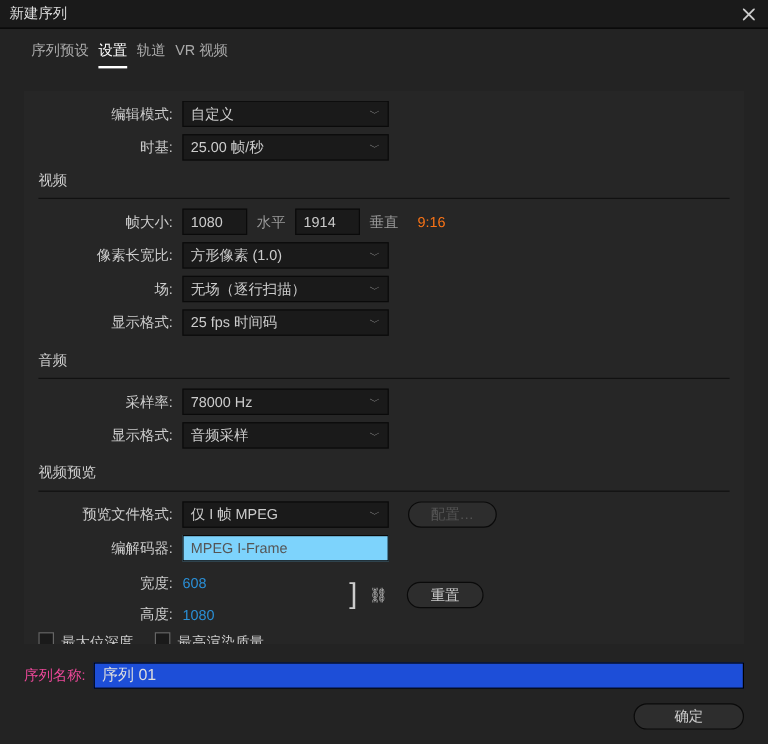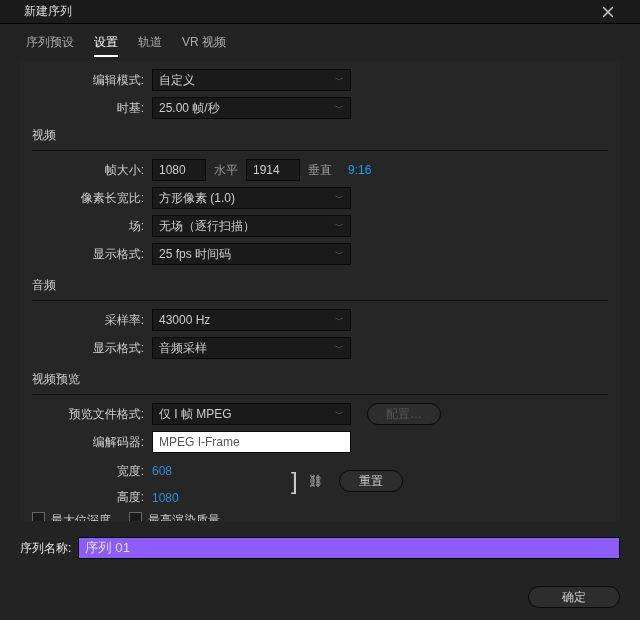--- a/index.html
+++ b/index.html
@@ -10,41 +10,41 @@
     font-size: 12px;
     color: #ccc;
     overflow: hidden;
   }
   .titlebar {
     height: 24px;
     background: #1a1a1a;
     border-bottom: 1px solid #000;
     display: flex;
     align-items: center;
-    padding: 0 24px;
+    padding: 0 8px;
     color: #ddd;
   }
   .titlebar .spacer { flex: 1; }
   .close-x {
     width: 16px; height: 16px;
     display: flex; align-items: center; justify-content: center;
     cursor: pointer;
     color: #ccc;
   }
   .close-x svg { width: 10px; height: 10px; stroke: #ccc; stroke-width: 1.5; }
   .content {
     padding: 10px 20px 10px 20px;
     background: #232323;
     height: 596px;
     position: relative;
   }
   .tabs {
     display: flex;
-    gap: 20px;
-    margin-bottom: 4px;
+    gap: 8px;
+    margin-bottom: 19px;
     padding-left: 6px;
     text-align: center;
   }
   .tab {
     color: #aaa;
     cursor: pointer;
     padding-bottom: 4px;
   }
   .tab.active {
     color: #fff;
@@ -76,22 +76,22 @@
     display: flex;
     align-items: center;
     justify-content: space-between;
     cursor: pointer;
   }
   .select .chev {
     margin-left: auto;
     font-size: 9px;
     color: #888;
   }
-  .select.w180 { width: 199px; }
-  .select.disabled { color: #555; background: #ffffff; }
+  .select.w180 { width: 172px; }
+  .select.disabled { color: #555; background: #7dd3fc; }
   .numfield {
     background: #1a1a1a;
     border: 1px solid #0a0a0a;
     color: #ccc;
     height: 22px;
     width: 54px;
     padding: 0 6px;
     display: flex;
     align-items: center;
   }
@@ -140,45 +140,45 @@
     color: #ccc;
     line-height: 1;
     padding: 0 4px;
   }
   .linkicon {
     font-size: 12px;
     color: #ccc;
     padding: 0 6px;
   }
   .textinput {
-    background: #8b5cf6;
+    background: #1d4ed8;
     border: 1px solid #000;
     color: #ddd;
     height: 22px;
     padding: 0 6px;
     flex: 1;
   }
   .bottom-row {
     display: flex;
     align-items: center;
     margin-top: 16px;
   }
   .bottom-row .lbl {
     width: 58px;
-    color: #e5e5e5;
+    color: #ec4899;
   }
   .footer {
     position: absolute;
     bottom: 12px;
     right: 20px;
     display: flex;
   }
   .footer .pillbtn { min-width: 92px; }
   .inline-txt { color: #999; padding: 0 8px; }
-  .aspect { color: #0ea5e9; padding-left: 8px; }
+  .aspect { color: #f97316; padding-left: 8px; }
 </style>
 </head>
 <body>
 
 <div class="titlebar">
   <span>新建序列</span>
   <span class="spacer"></span>
   <span class="close-x">
     <svg viewBox="0 0 10 10">
         <line x1="0" y1="0" x2="10" y2="10"></line>
@@ -253,21 +253,21 @@
           <span class="chev">﹀</span>
       </div>
     </div>
 
     <div class="section-label" style="margin-top:12px">音频</div>
     <div class="hr"></div>
 
     <div class="row">
       <div class="label">采样率:</div>
       <div class="select w180">
-        <span>43000 Hz</span>
+        <span>78000 Hz</span>
           <span class="chev">﹀</span>
       </div>
     </div>
 
     <div class="row">
       <div class="label">显示格式:</div>
       <div class="select w180">
         <span>音频采样</span>
           <span class="chev">﹀</span>
       </div>

